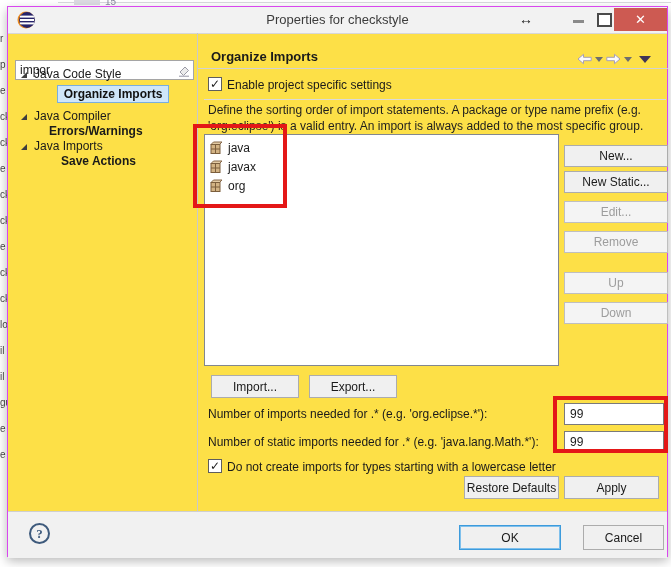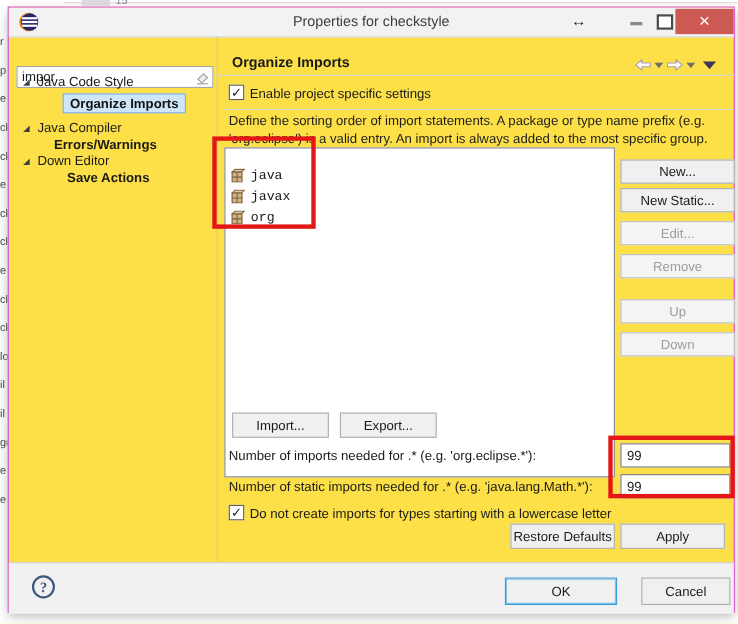--- a/index.html
+++ b/index.html
@@ -50,22 +50,22 @@
           border-top:7px solid #3f3556;display:inline-block;}
   .hdr-sep{position:absolute;left:190px;top:61px;width:470px;height:1px;background:#d2d2d2;}
   .sep2{position:absolute;left:196px;top:92px;width:462px;height:1px;background:#dadada;}
 
   .chk{position:absolute;width:14px;height:14px;background:#fff;border:1px solid #5e5e5e;
        box-sizing:border-box;text-align:center;line-height:12px;font-size:12px;color:#1b1b1b;font-weight:bold;}
   .chk-label{position:absolute;font-size:12px;color:#1a1a1a;}
   .ws-link{position:absolute;right:3px;top:71px;font-size:12px;color:#7e7e7e;text-decoration:underline;}
   .desc{position:absolute;left:200px;font-size:12px;color:#1e1e1e;width:462px;}
 
-  .listbox{position:absolute;left:196px;top:127px;width:355px;height:300px;background:#fff;
-           border:1px solid #82878f;box-sizing:border-box;padding-top:15px;font-family:Liberation Mono, monospace;}
+  .listbox{position:absolute;left:196px;top:127px;width:355px;height:232px;background:#fff;
+           border:1px solid #82878f;box-sizing:border-box;padding-top:3px;}
   .list-item{display:flex;align-items:center;height:19px;padding-left:5px;font-size:12px;color:#1a1a1a;gap:5px;}
 
   .btn{position:absolute;background:#f0f0f0;border:1px solid #acacac;box-sizing:border-box;
        font-family:inherit;font-size:12px;color:#1a1a1a;text-align:center;padding:0;}
   .btn.disabled{color:#9d9d9d;border-color:#bfbfbf;background:#f4f4f4;}
   .btn.default{border:1px solid #3d9bdc;box-shadow:inset 0 0 0 1px #7fc0ec;}
   .side-btn{left:556px;width:104px;height:22px;}
 
   .num-label{position:absolute;left:200px;font-size:12px;color:#1a1a1a;}
   .num-field{position:absolute;left:556px;width:100px;height:22px;border:1px solid #7a7a7a;
@@ -150,21 +150,21 @@
     </div>
     <div class="tree-row" style="left:26px;top:101px;">
       <span class="tree-arrow" style="left:-13px;"></span>
       <span>Java Compiler</span>
     </div>
     <div class="tree-row tree-child" style="left:41px;top:116px;">
       <span>Errors/Warnings</span>
     </div>
     <div class="tree-row" style="left:26px;top:131px;">
       <span class="tree-arrow" style="left:-13px;"></span>
-      <span>Down Editor</span>
+      <span>Java Imports</span>
     </div>
     <div class="tree-row tree-child" style="left:53px;top:146px;">
       <span>Save Actions</span>
     </div>
 
     <div class="page-title">Organize Imports</div>
     <svg class="nav" style="left:569px;" width="15" height="12" viewBox="0 0 15 11">
       <path d="M6.5 .8 L1 5.5 L6.5 10.2 V7.2 H14.2 V3.8 H6.5 Z" fill="#fbfbfd" stroke="#a79fb5"></path>
     </svg>
     <span class="nav tri-sm" style="left:587px;top:50px;"></span>

